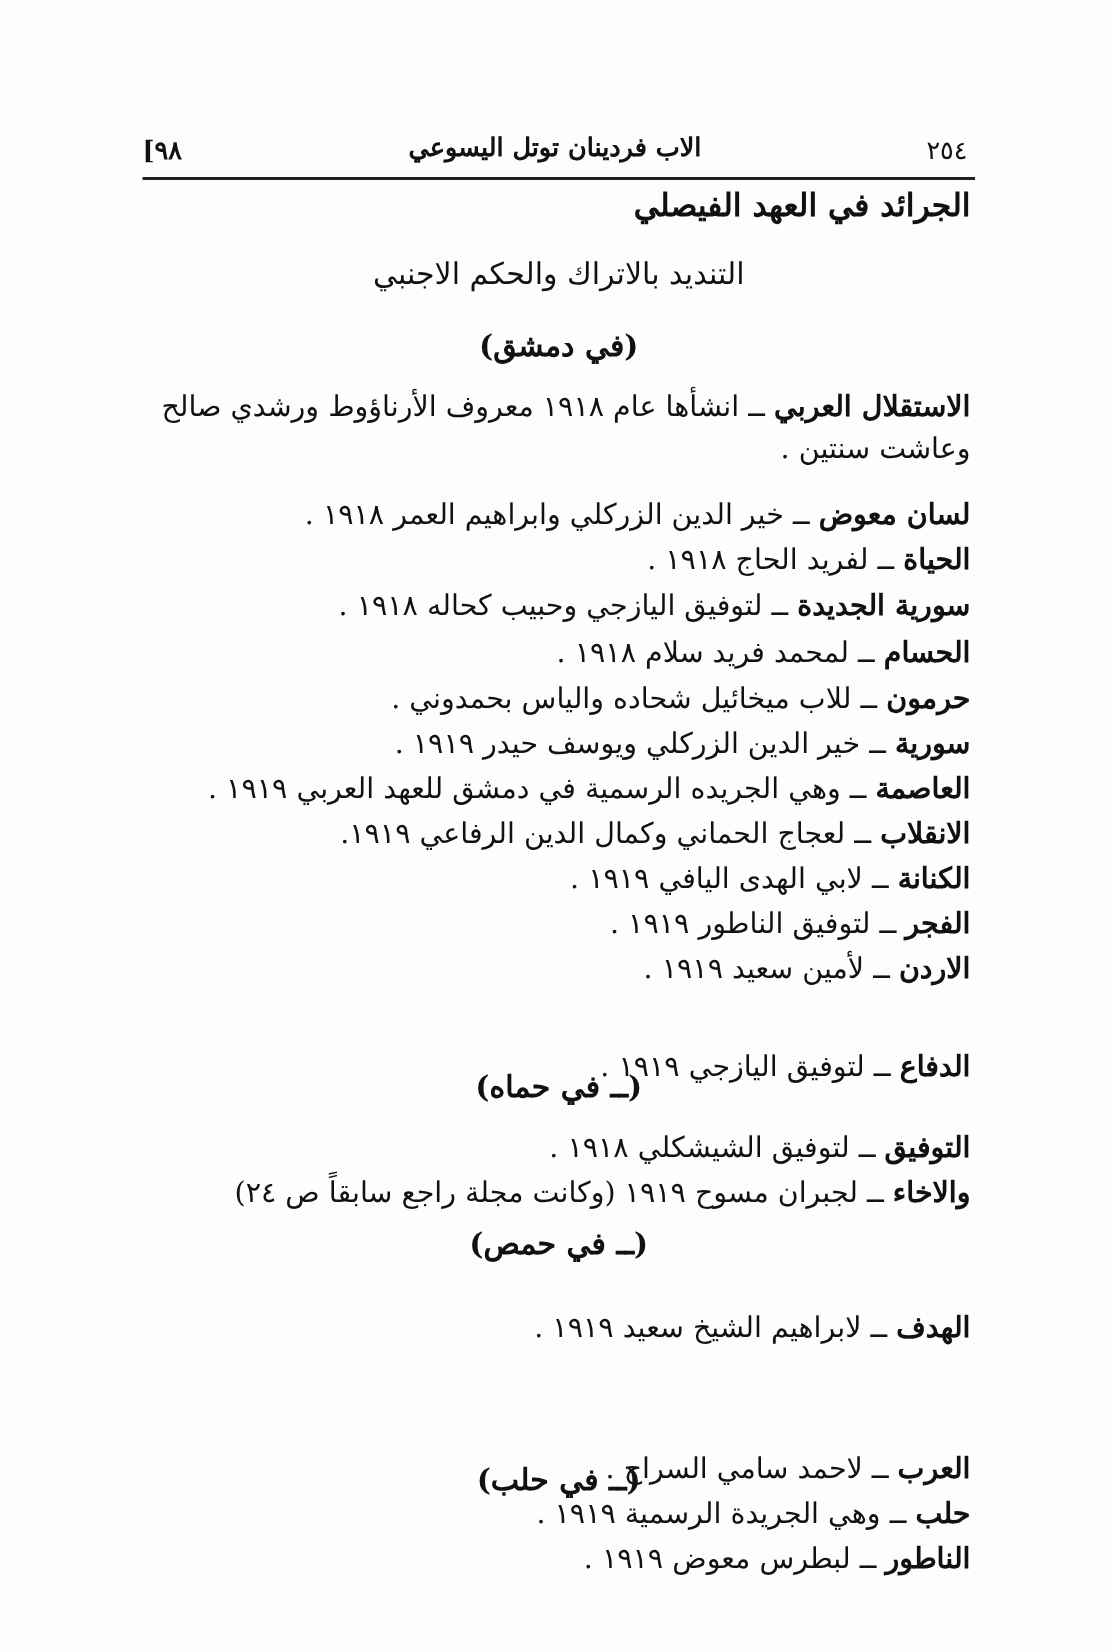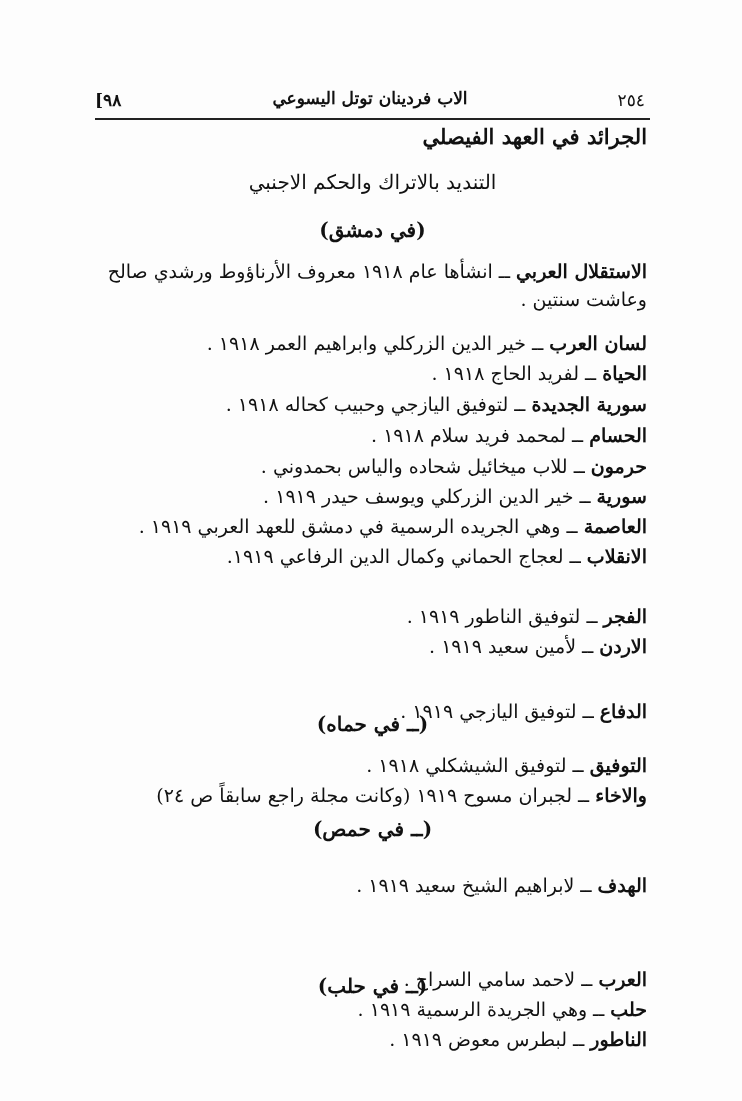--- a/index.html
+++ b/index.html
@@ -33,28 +33,29 @@
 
   <div class="centered section-title" style="top:218px;">(في دمشق)</div>
 
   <div class="centered subtitle" style="top:170px;">التنديد بالاتراك والحكم الاجنبي</div>
 
   <div class="line" style="top:258px;">
     <span class="name">الاستقلال العربي</span><span> ــ </span><span>انشأها عام ١٩١٨ معروف الأرناؤوط ورشدي صالح</span>
   </div>
   <div class="line" style="top:286px;">وعاشت سنتين .</div>
 
-  <div class="line" style="top:330px;"><span class="name">لسان العرب</span><span> ــ </span><span>خير الدين الزركلي وابراهيم العمر ١٩١٨ .</span></div>
+  <div class="line" style="top:330px;"><span class="name">لسان معوض</span><span> ــ </span><span>خير الدين الزركلي وابراهيم العمر ١٩١٨ .</span></div>
   <div class="line" style="top:360px;"><span class="name">الحياة</span><span> ــ </span><span>لفريد الحاج ١٩١٨ .</span></div>
   <div class="line" style="top:391px;"><span class="name">سورية الجديدة</span><span> ــ </span><span>لتوفيق اليازجي وحبيب كحاله ١٩١٨ .</span></div>
   <div class="line" style="top:422px;"><span class="name">الحسام</span><span> ــ </span><span>لمحمد فريد سلام ١٩١٨ .</span></div>
   <div class="line" style="top:453px;"><span class="name">حرمون</span><span> ــ </span><span>للاب ميخائيل شحاده والياس بحمدوني .</span></div>
   <div class="line" style="top:483px;"><span class="name">سورية</span><span> ــ </span><span>خير الدين الزركلي ويوسف حيدر ١٩١٩ .</span></div>
   <div class="line" style="top:513px;"><span class="name">العاصمة</span><span> ــ </span><span>وهي الجريده الرسمية في دمشق للعهد العربي ١٩١٩ .</span></div>
   <div class="line" style="top:543px;"><span class="name">الانقلاب</span><span> ــ </span><span>لعجاج الحماني وكمال الدين الرفاعي ١٩١٩.</span></div>
+  <div class="line" style="top:573px;"><span class="name">الكنانة</span><span> ــ </span><span>لابي الهدى اليافي ١٩١٩ .</span></div>
   <div class="line" style="top:603px;"><span class="name">الفجر</span><span> ــ </span><span>لتوفيق الناطور ١٩١٩ .</span></div>
   <div class="line" style="top:633px;"><span class="name">الاردن</span><span> ــ </span><span>لأمين سعيد ١٩١٩ .</span></div>
   <div class="line" style="top:698px;"><span class="name">الدفاع</span><span> ــ </span><span>لتوفيق اليازجي ١٩١٩ .</span></div>
 
   <div class="centered section-title" style="top:712px;">(ــ في حماه)</div>
   <div class="line" style="top:752px;"><span class="name">التوفيق</span><span> ــ </span><span>لتوفيق الشيشكلي ١٩١٨ .</span></div>
   <div class="line" style="top:782px;"><span class="name">والاخاء</span><span> ــ </span><span>لجبران مسوح ١٩١٩ (وكانت مجلة راجع سابقاً ص ٢٤)</span></div>
 
   <div class="centered section-title" style="top:817px;">(ــ في حمص)</div>
   <div class="line" style="top:872px;"><span class="name">الهدف</span><span> ــ </span><span>لابراهيم الشيخ سعيد ١٩١٩ .</span></div>

